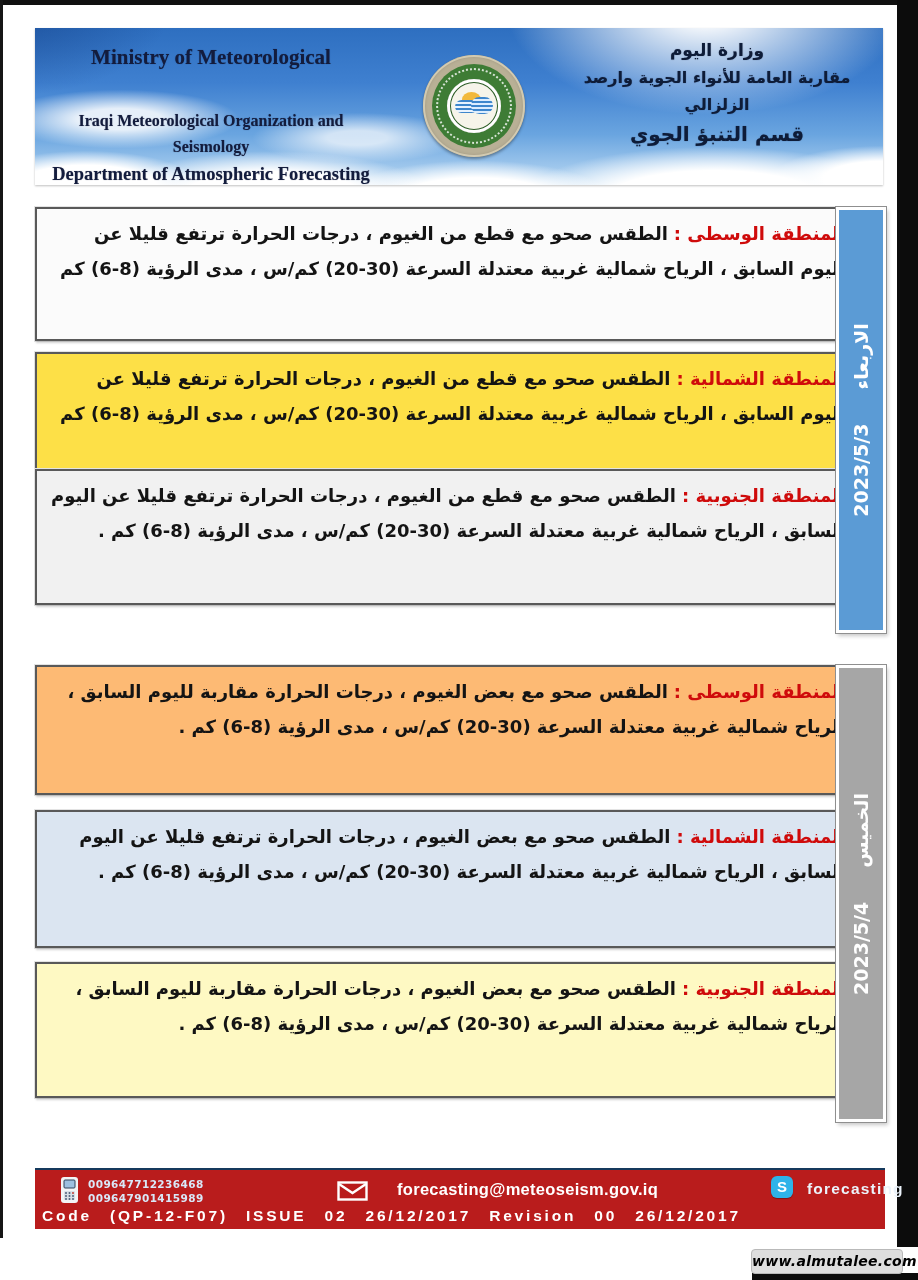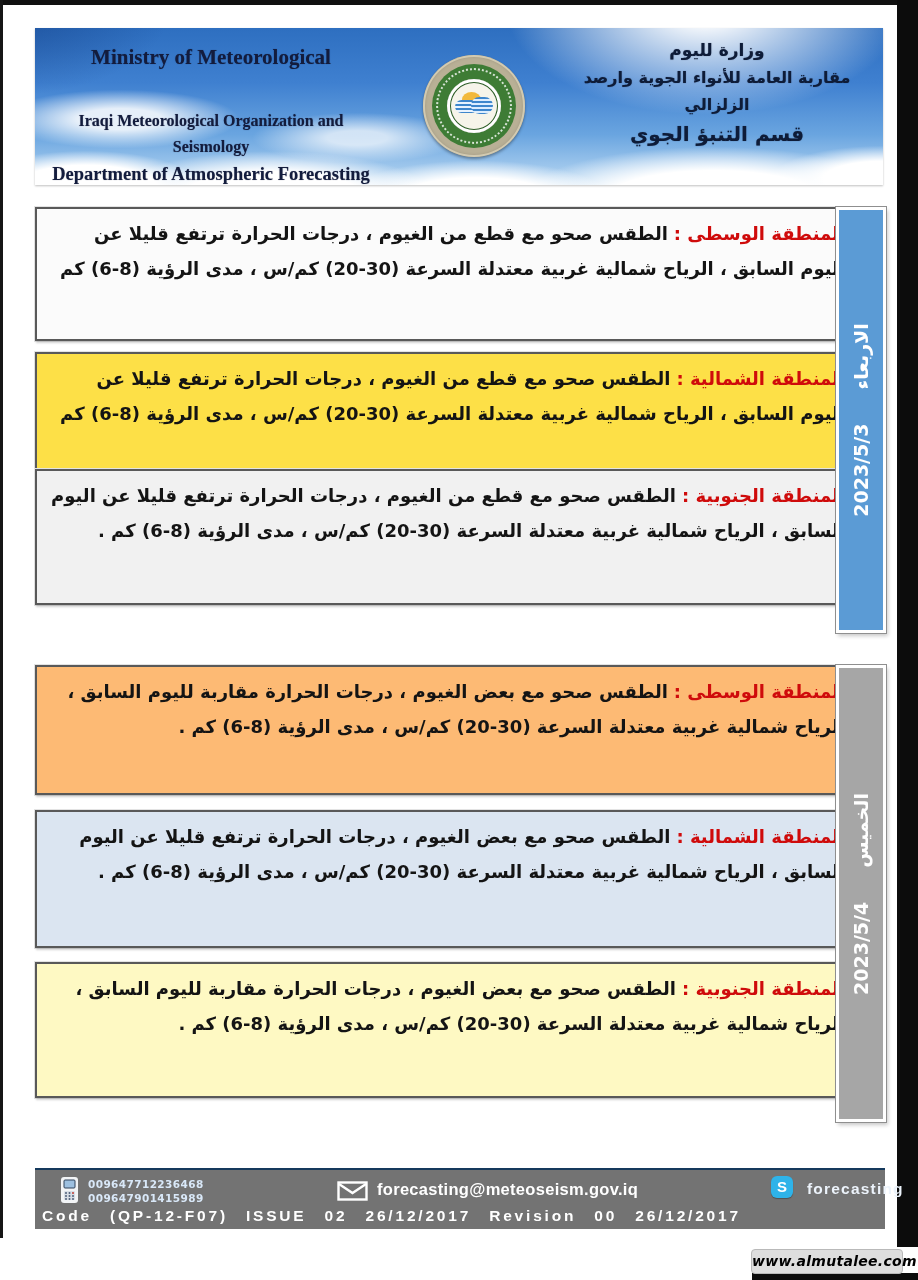--- a/index.html
+++ b/index.html
@@ -70,21 +70,21 @@
   .vbar.thu{top:665px;height:457px;}
   .vbar-label{position:absolute;top:50%;left:50%;transform:translate(-50%,-50%) rotate(-90deg);
     direction:rtl;white-space:nowrap;color:#ffffff;font-weight:bold;font-size:19px;letter-spacing:.5px;}
   .vsp{display:inline-block;width:34px;}
 
   
   .footer{left:35px;top:1168px;width:850px;height:61px;border-top:2px solid #15395c;box-sizing:border-box;}
   .phone-icon{left:25px;top:6px;}
   .phones{left:53px;top:7px;font-size:10.5px;line-height:1.35;color:#d9e8f8;letter-spacing:.4px;font-weight:bold;}
   .mail-icon{left:302px;top:11px;}
-  .email{left:342px;top:10px;font-size:16.5px;color:#ffffff;font-weight:bold;
+  .email{left:362px;top:10px;font-size:16.5px;color:#ffffff;font-weight:bold;
     font-family:"Liberation Sans", sans-serif;letter-spacing:.3px;}
   .skype-badge{left:736px;top:6px;width:22px;height:22px;border-radius:6px;text-align:center;
     line-height:22px;color:#ffffff;font-weight:bold;font-size:15px;font-family:"Liberation Sans", sans-serif;
     box-shadow:0 1px 1px rgba(0,0,0,.3);}
   .skype-name{left:772px;top:10px;font-size:15.5px;color:#ecf3fb;font-weight:bold;letter-spacing:1.2px;
     font-family:"Liberation Sans", sans-serif;}
   .coderow{left:7px;top:37px;color:#ffffff;font-weight:bold;font-size:15.5px;letter-spacing:2.8px;
     word-spacing:11px;font-family:Liberation Sans, sans-serif;white-space:nowrap;}
 
   
@@ -113,21 +113,21 @@
       <div class="logo-green"></div>
       <div class="logo-ringtext"></div>
       <div class="logo-white">
         <div class="logo-sun"></div>
         <div class="logo-cloud-a"></div>
         <div class="logo-cloud-b"></div>
       </div>
     </div>
 
     <div class="abs hdr-ar">
-      <div class="ar1">وزارة لليوم</div>
+      <div class="ar1">وزارة اليوم</div>
       <div class="ar2">مقاربة العامة للأنواء الجوية وارصد الزلزالي</div>
       <div class="ar3">قسم التنبؤ الجوي</div>
     </div>
   </div>
 
   <div class="abs fbox b1" style="background-color: rgb(251, 251, 251);">
     <span class="rlabel" style="color: rgb(207, 11, 11);">المنطقة الوسطى :</span><span class="rtext">الطقس صحو مع قطع من الغيوم ، درجات الحرارة ترتفع قليلا عن اليوم السابق ، الرياح شمالية غربية معتدلة السرعة (30-20) كم/س ، مدى الرؤية (8-6) كم .</span>
   </div>
   <div class="abs fbox b2" style="background-color: #fde047;">
     <span class="rlabel" style="color: rgb(207, 11, 11);">المنطقة الشمالية :</span><span class="rtext">الطقس صحو مع قطع من الغيوم ، درجات الحرارة ترتفع قليلا عن اليوم السابق ، الرياح شمالية غربية معتدلة السرعة (30-20) كم/س ، مدى الرؤية (8-6) كم .</span>
@@ -150,21 +150,21 @@
     <div class="vbar-label">
       <span>الاربعاء</span><span class="vsp"></span><span>2023/5/3</span>
     </div>
   </div>
   <div class="abs vbar thu" style="background-color: rgb(166, 166, 166);">
     <div class="vbar-label">
       <span>الخميس</span><span class="vsp"></span><span>2023/5/4</span>
     </div>
   </div>
 
-  <div class="abs footer" style="background-color: #737373;">
+  <div class="abs footer" style="background-color: #b91c1c;">
     <div class="abs phone-icon">
       <svg width="19" height="28" viewBox="0 0 19 28">
         <rect x="1" y="1" width="17" height="26" rx="3" fill="#f2f4f6"></rect>
         <rect x="4" y="4" width="11" height="8" rx="1" fill="#9dc0e0" stroke="#30425a" stroke-width="1"></rect>
         <rect x="4" y="15" width="11" height="9" rx="1" fill="#d8dee6"></rect>
         <circle cx="6" cy="17" r="1" fill="#50607a"></circle>
           <circle cx="9.5" cy="17" r="1" fill="#50607a"></circle>
         <circle cx="13" cy="17" r="1" fill="#c23b33"></circle>
           <circle cx="6" cy="20" r="1" fill="#50607a"></circle>
         <circle cx="9.5" cy="20" r="1" fill="#50607a"></circle>

